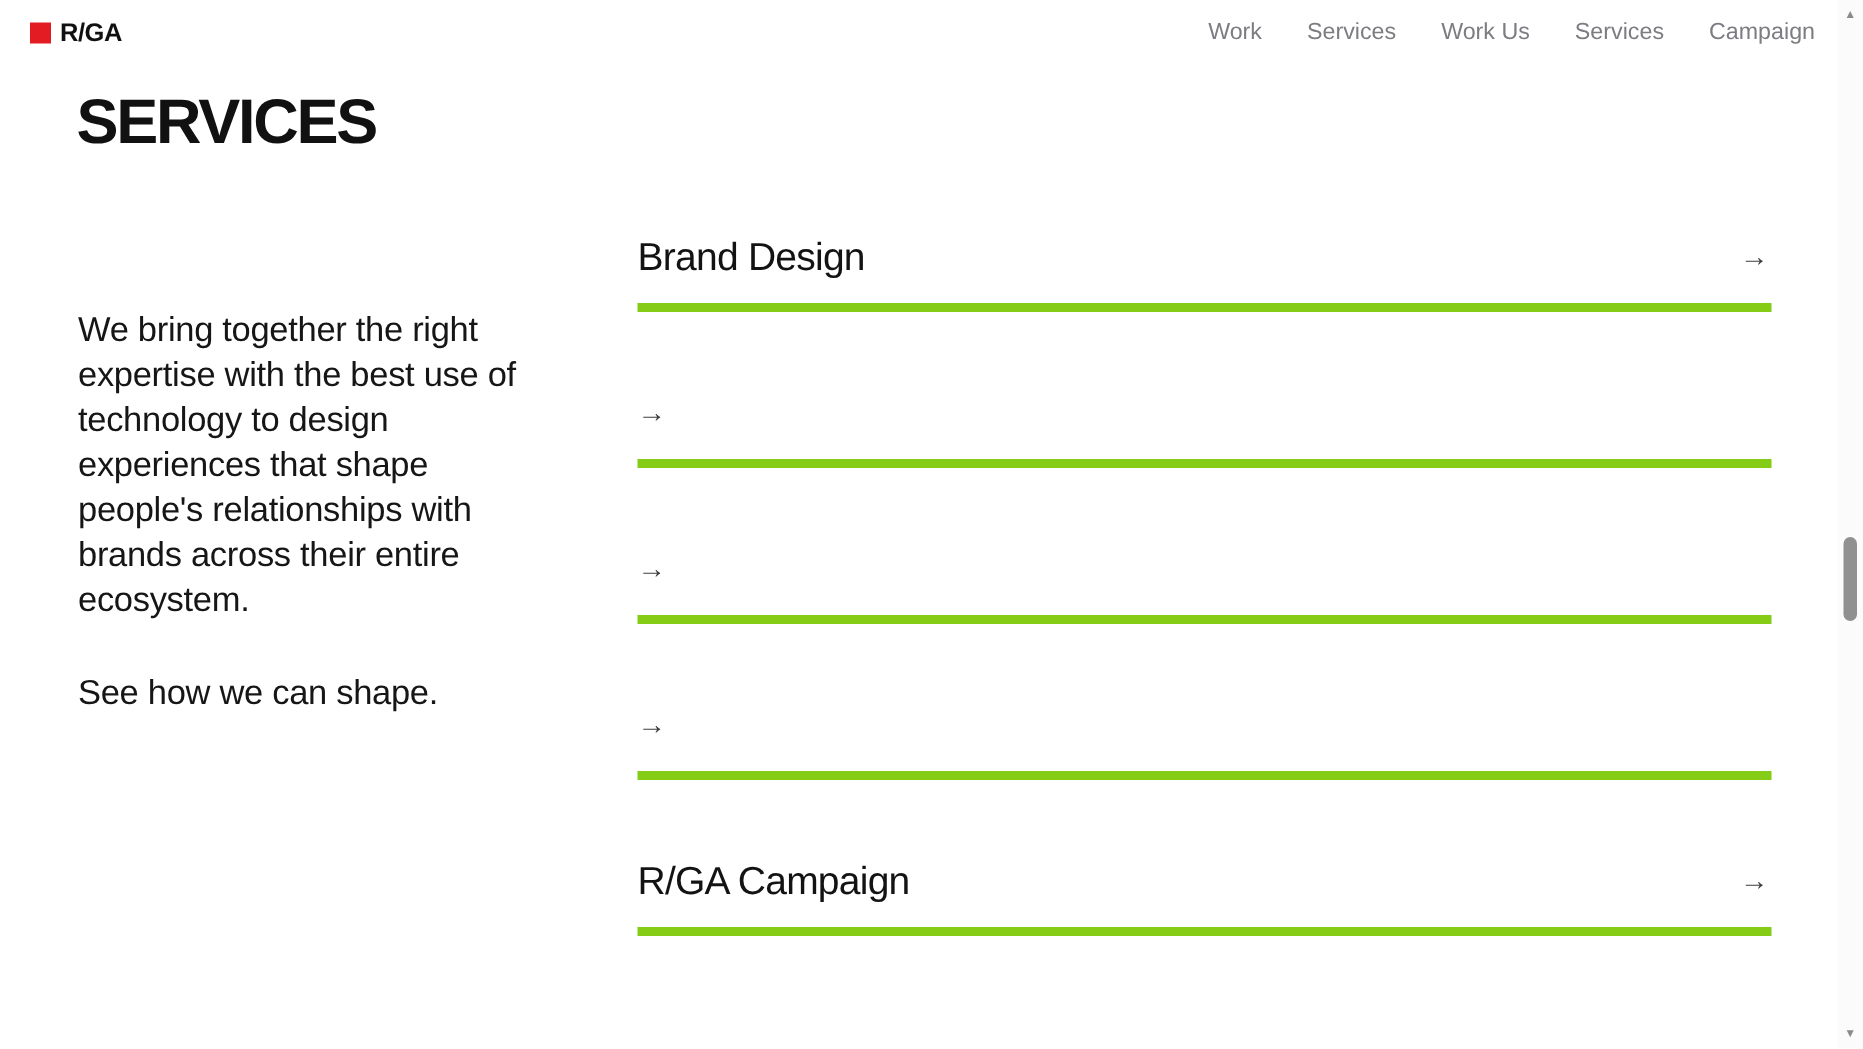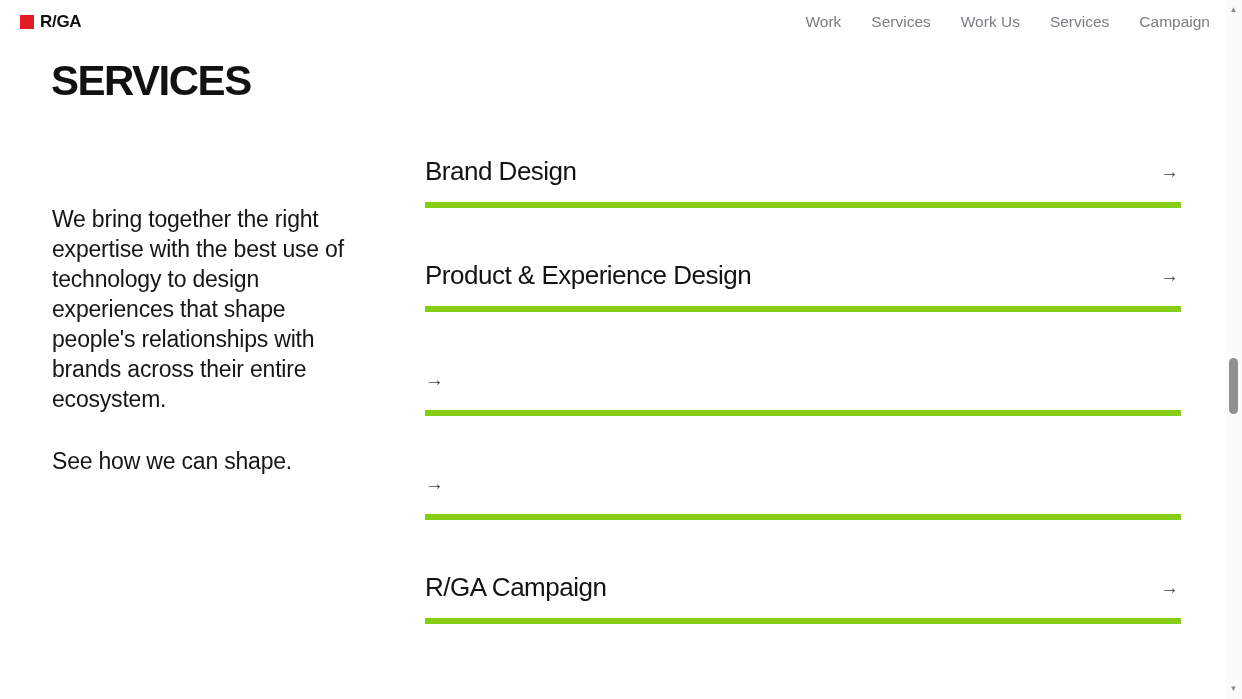--- a/index.html
+++ b/index.html
@@ -137,21 +137,20 @@
   </div>
 
   <div class="svc-list">
 
     <div class="svc-item">
       <span class="svc-label">Brand Design</span>
       <span class="svc-arrow">→</span>
     </div>
 
     <div class="svc-item">
-      <span class="svc-label">Product &amp; Experience Design</span>
       <span class="svc-arrow">→</span>
     </div>
 
     <div class="svc-item">
       <span class="svc-arrow">→</span>
     </div>
 
     <div class="svc-item">
       <span class="svc-arrow">→</span>
     </div>

